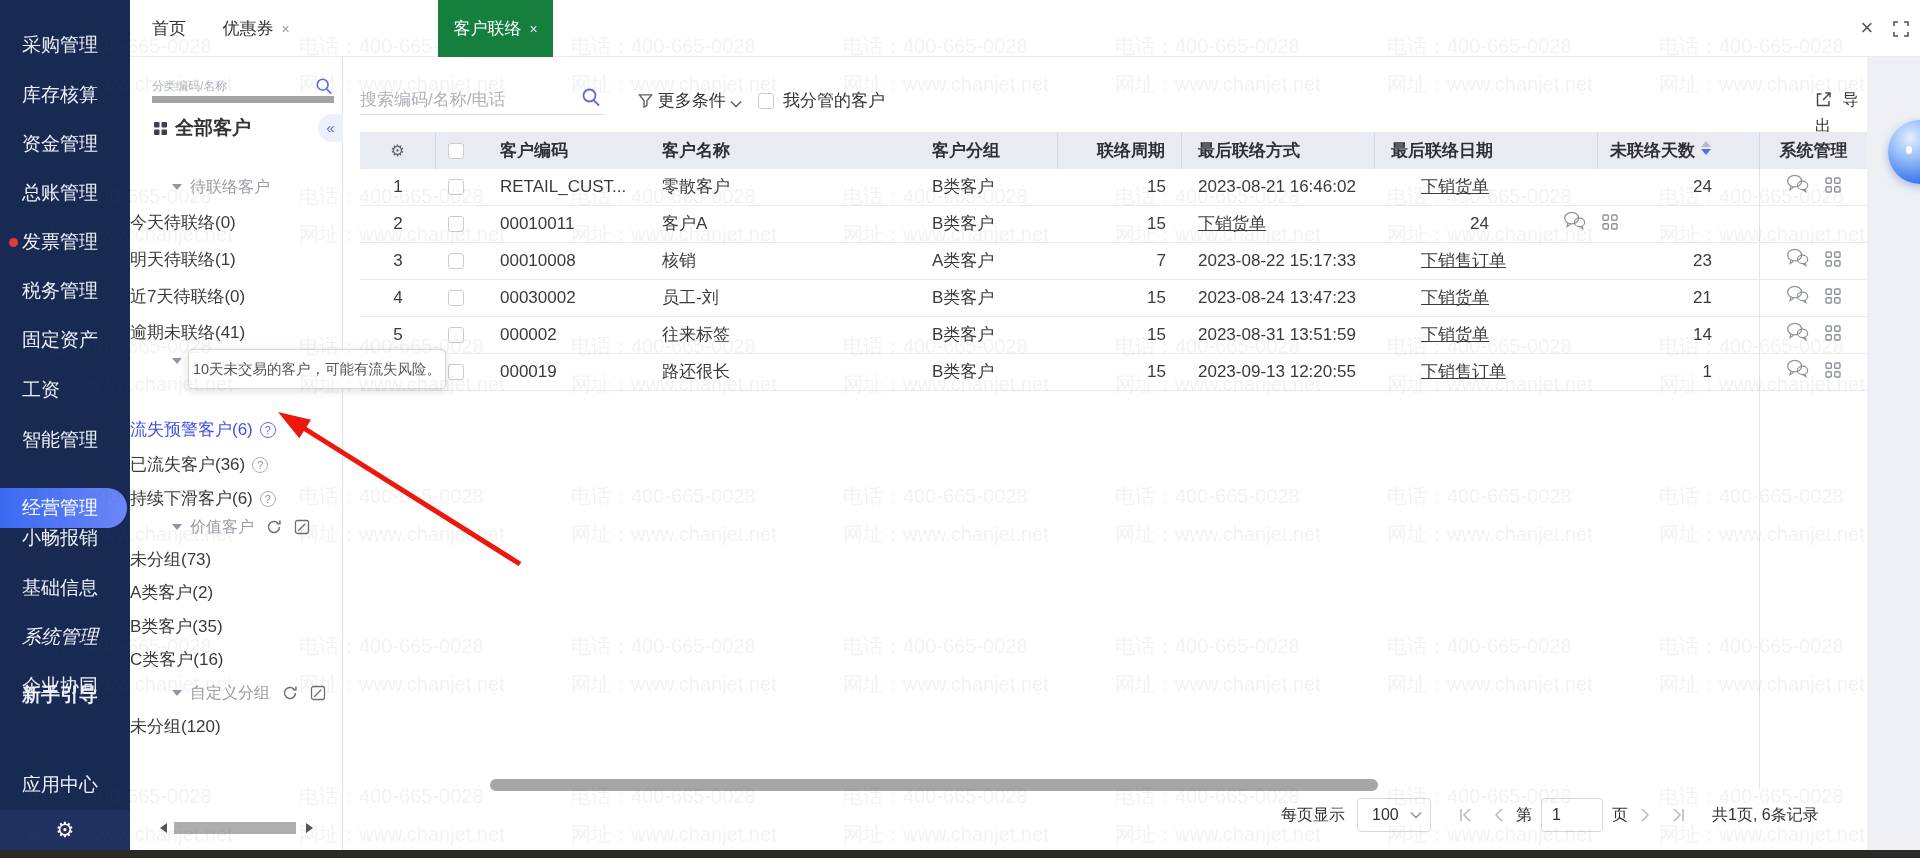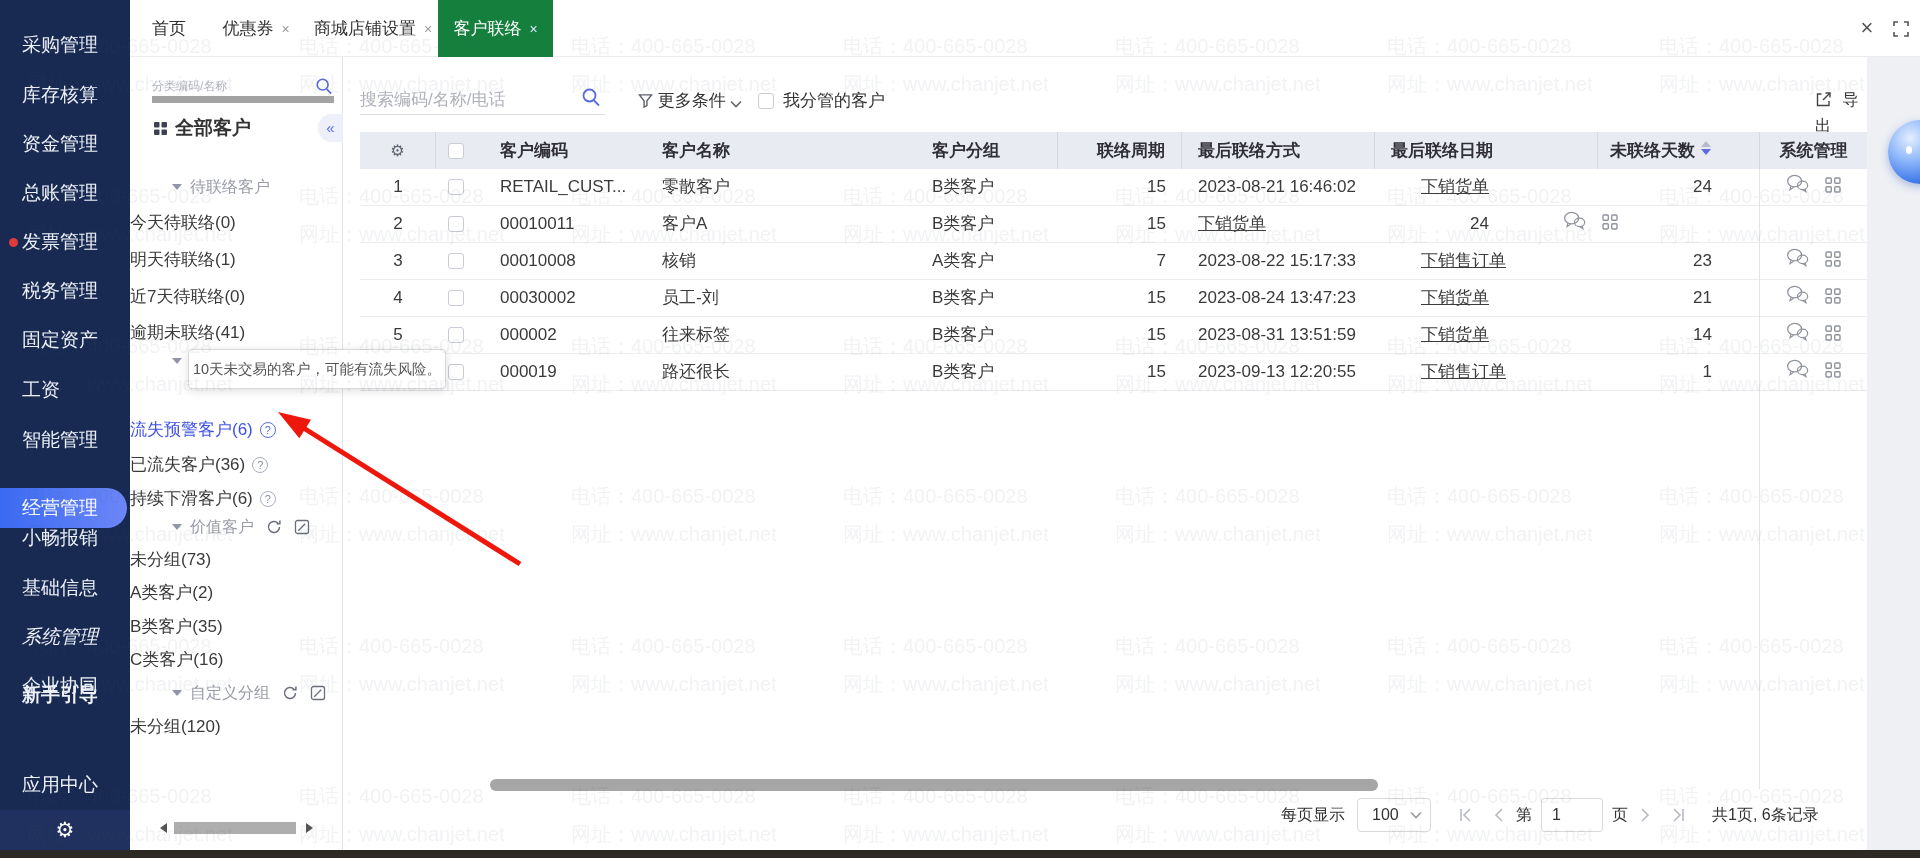--- a/index.html
+++ b/index.html
@@ -240,21 +240,20 @@
     <div class="side-item" style="top: 617px; font-style: italic;">系统管理</div>
     <div class="side-item" style="top: 666px;">企业协同</div>
     <div class="side-item" style="top: 675px; font-weight: bold;">新手引导</div>
     <div class="side-item" style="top: 765px;">应用中心</div>
   </div>
 <div id="side-gear">⚙</div>
 
 <div class="abs" id="tabbar">
     <div class="tab" style="left: 17px; width: 44px;"><span>首页</span></div>
     <div class="tab" style="left: 86px; width: 80px;"><span>优惠券</span><span class="x">×</span></div>
-    <div class="tab" style="left: 184px; width: 118px;"><span>商城店铺设置</span><span class="x">×</span></div>
     <div class="tab active" style="left: 308px; width: 115px;"><span>客户联络</span><span class="x">×</span></div>
   </div>
 <div class="abs" id="win-close">×</div>
 <div class="abs" id="win-expand">
   <svg width="18" height="18" viewBox="0 0 18 18" fill="none" stroke="#555" stroke-width="1.6">
     <path d="M2 6V2h4M12 2h4v4M16 12v4h-4M6 16H2v-4"></path>
     </svg>
 </div>
 
 <div class="abs" id="treepanel">

